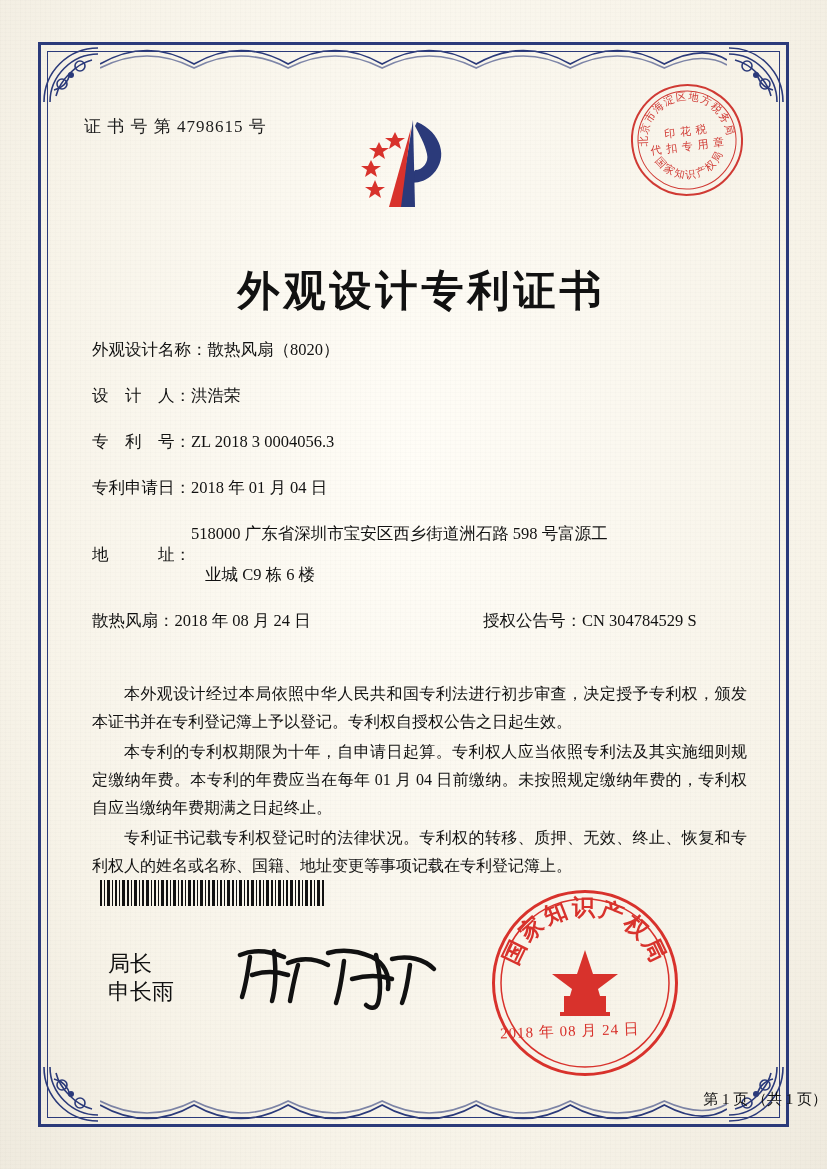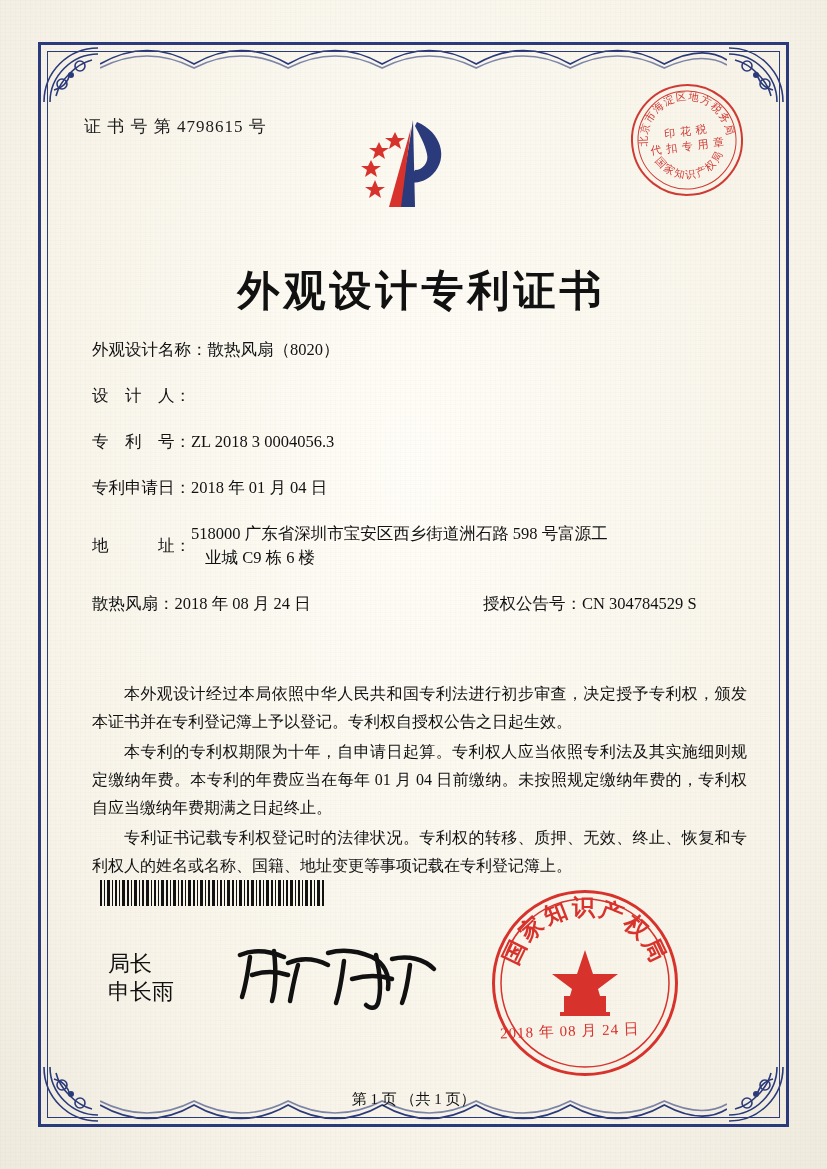--- a/index.html
+++ b/index.html
@@ -132,20 +132,21 @@
   .field-label {
     white-space: pre;
     flex: 0 0 auto;
   }
   .field-value {
     flex: 1 1 auto;
   }
   .field-value .second-line {
     display: block;
     margin-left: 14px;
+    margin-top: 17px;
   }
   .row-two-col {
     display: flex;
     margin-bottom: 20px;
     line-height: 24px;
   }
   .row-two-col .col-left { flex: 0 0 380px; }
   .row-two-col .col-right { flex: 1 1 auto; margin-left: 11px; }
 
   .paragraphs {
@@ -214,21 +215,21 @@
     font-size: 15px;
     color: #d8322c;
     letter-spacing: 1px;
     transform: rotate(-2deg);
   }
 
   .page-footer {
     position: absolute;
     left: 0; right: 0;
     bottom: 60px;
-    text-align: center;
+    text-align: right;
     font-size: 15px;
     color: #111;
     margin-top: 21px;
   }
 </style>
 </head>
 <body>
 
 <div class="page">
   <div class="paper-texture"></div>
@@ -344,20 +345,21 @@
 
   <div class="title">外观设计专利证书</div>
 
   <div class="fields">
     <div class="field-row">
       <span class="field-label">外观设计名称：</span>
       <span class="field-value">散热风扇（8020）</span>
     </div>
     <div class="field-row">
       <span class="field-label">设　计　人：</span>
+      <span class="field-value">洪浩荣</span>
     </div>
     <div class="field-row">
       <span class="field-label">专　利　号：</span>
       <span class="field-value">ZL 2018 3 0004056.3</span>
     </div>
     <div class="field-row">
       <span class="field-label">专利申请日：</span>
       <span class="field-value">2018 年 01 月 04 日</span>
     </div>
     <div class="field-row">

